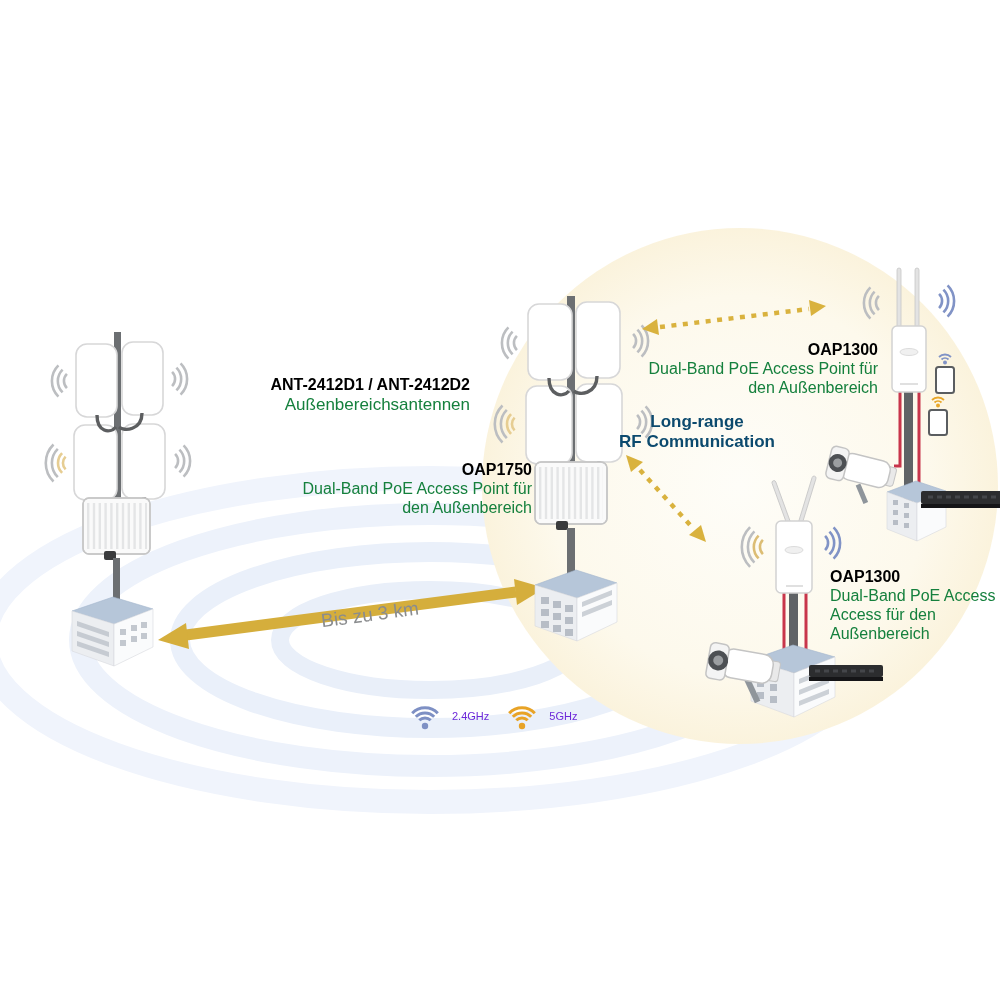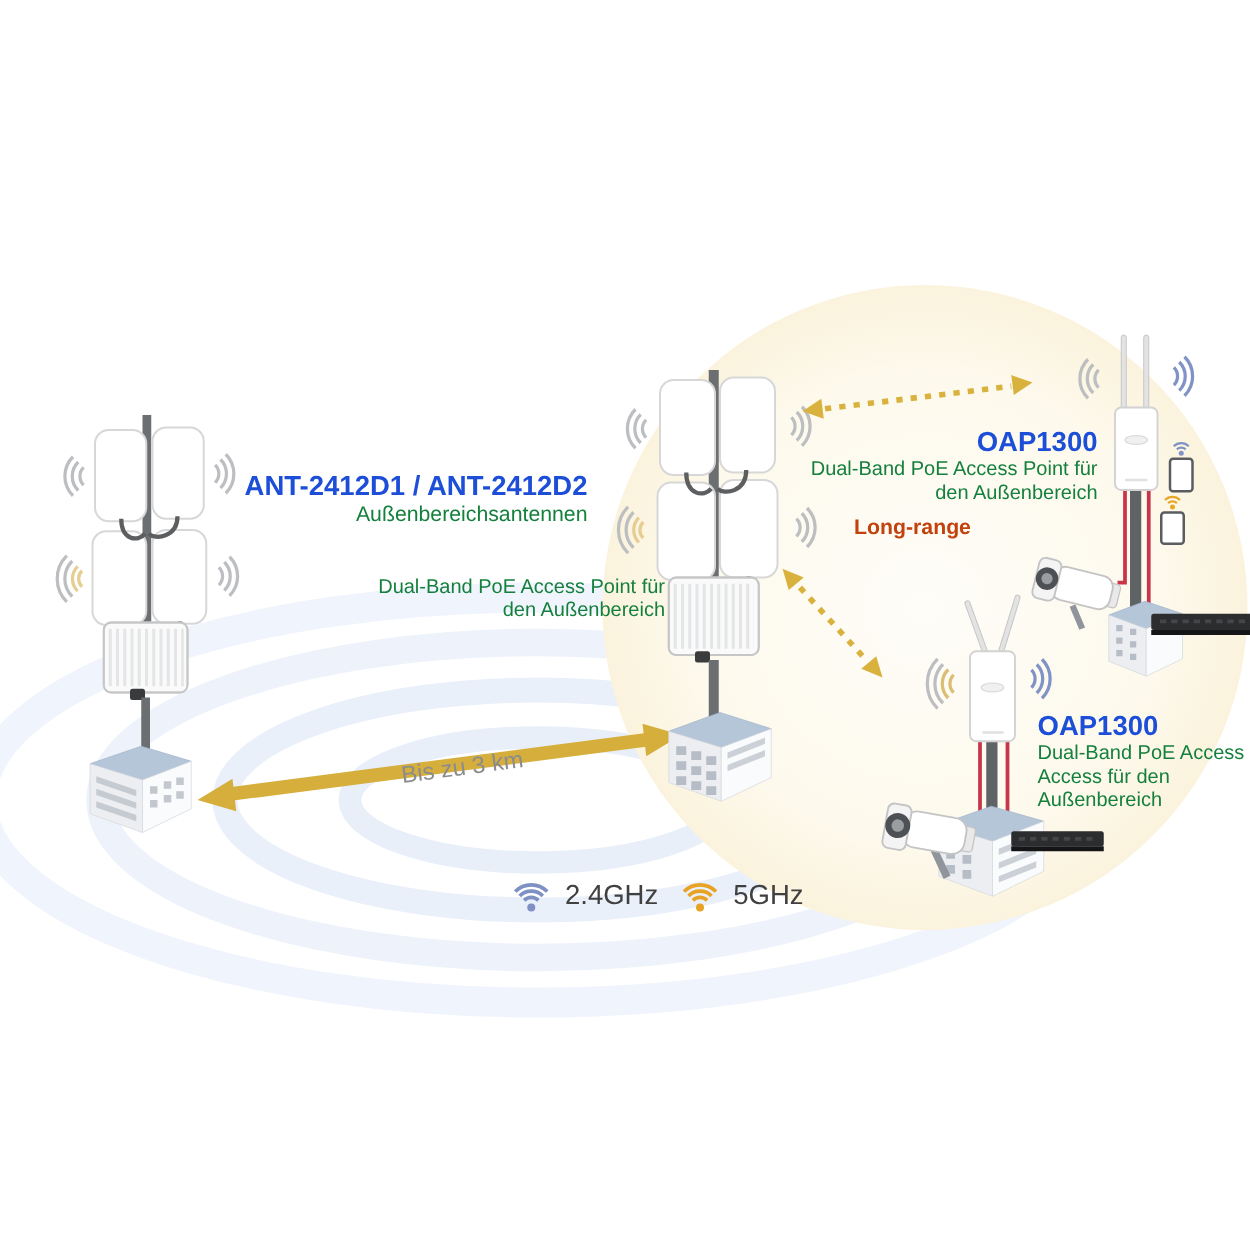--- a/index.html
+++ b/index.html
@@ -4,33 +4,33 @@
 <style>
   html,body{margin:0;padding:0;background:#fff;}
   #canvas{position:relative;width:1000px;height:1000px;background:#ffffff;overflow:hidden;
           font-family:"Liberation Sans",sans-serif;}
   .abs{position:absolute;}
   svg{display:block;}
   
   #highlight-circle{left:482px;top:228px;width:516px;height:516px;border-radius:50%;
     background:radial-gradient(circle,#fefdf8 0%,#fdf9ec 52%,#faf1d8 76%,#f3e2b2 91%,#eed9a4 95%,rgba(238,217,164,0) 100%);}
   
-  .title{font-weight:700;color:#1d4ed8;font-size:22px;line-height:1.18;}
+  .title{font-weight:700;color:#000000;font-size:16px;line-height:1.18;}
   .sub{color:#15803d;font-size:16px;line-height:1.18;}
   #ant-labels{left:170px;top:376px;width:300px;text-align:right;}
   #oap1750-label{left:250px;top:461px;width:282px;text-align:right;}
   #oap1300-top-label{left:598px;top:341px;width:280px;text-align:right;}
   #oap1300-bottom-label{left:830px;top:568px;width:170px;text-align:left;}
-  #callout{left:628px;top:412px;width:204px;text-align:center;color:#c2410c;font-weight:700;
+  #callout{left:595px;top:412px;width:204px;text-align:center;color:#0c4a6e;font-weight:700;
            font-size:17px;line-height:1.17;}
   #distance-label{left:290px;top:604px;width:160px;text-align:center;color:#8a8c8e;font-size:19px;
            transform:rotate(-7.5deg);}
   #legend{left:406px;top:700px;display:flex;align-items:center;gap:14px;}
   .legend-item{display:flex;align-items:center;gap:8px;}
-  .legend-label{color:#404040;font-size:22px;}
+  .legend-label{color:#6d28d9;font-size:11px;}
 </style>
 </head>
 <body>
 
 <div id="canvas">
 
   <svg class="abs" style="left:0;top:0" width="1000" height="1000" viewBox="0 0 1000 1000">
     <g fill="none">
       <ellipse cx="430" cy="640" rx="150" ry="50" stroke="#e9eff9" stroke-width="18"></ellipse>
       <ellipse cx="430" cy="640" rx="250" ry="88" stroke="#eaf0fa" stroke-width="20"></ellipse>
@@ -310,32 +310,34 @@
       </g>
     </g>
   </svg>
 
   <div id="ant-labels" class="abs">
     <div class="title">ANT-2412D1 / ANT-2412D2</div>
     <div class="sub" style="font-size:17px">Außenbereichsantennen</div>
   </div>
 
   <div id="oap1750-label" class="abs">
+    <div class="title">OAP1750</div>
     <div class="sub">Dual-Band PoE Access Point für</div>
     <div class="sub">den Außenbereich</div>
   </div>
 
   <div id="oap1300-top-label" class="abs">
     <div class="title">OAP1300</div>
     <div class="sub">Dual-Band PoE Access Point für</div>
     <div class="sub">den Außenbereich</div>
   </div>
 
   <div id="callout" class="abs">
     <div>Long-range</div>
+    <div>RF Communication</div>
   </div>
 
   <div id="oap1300-bottom-label" class="abs">
     <div class="title">OAP1300</div>
     <div class="sub">Dual-Band PoE Access</div>
     <div class="sub">Access für den</div>
     <div class="sub">Außenbereich</div>
   </div>
 
   <div id="distance-label" class="abs">Bis zu 3 km</div>

